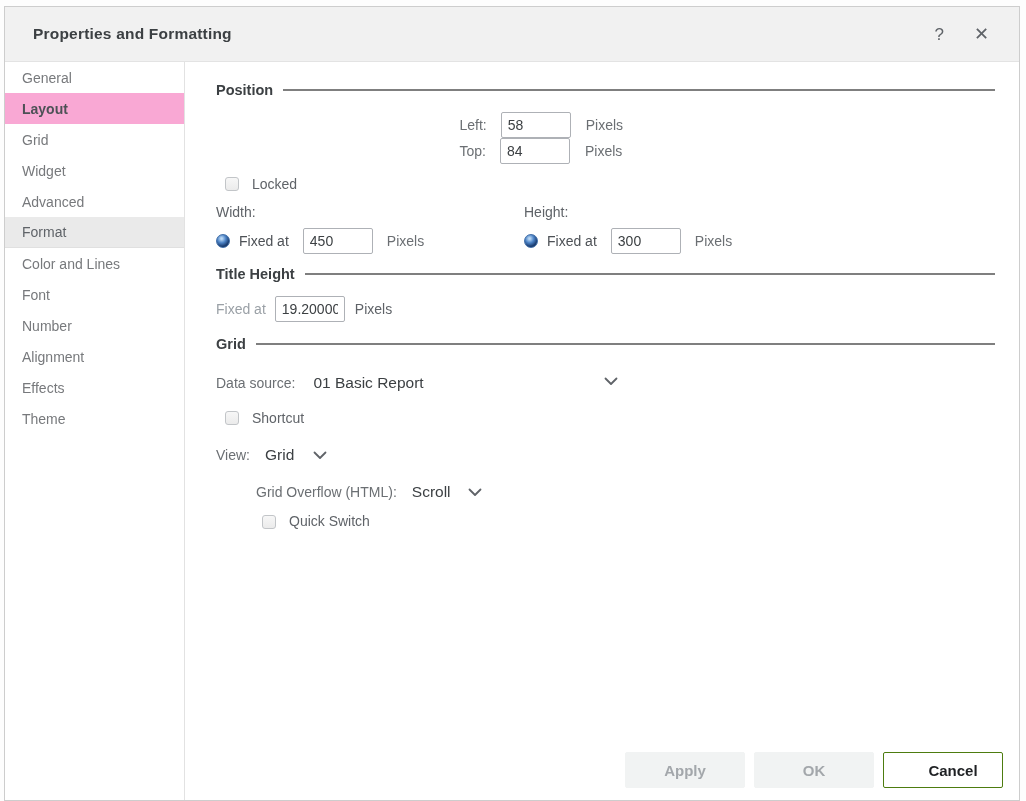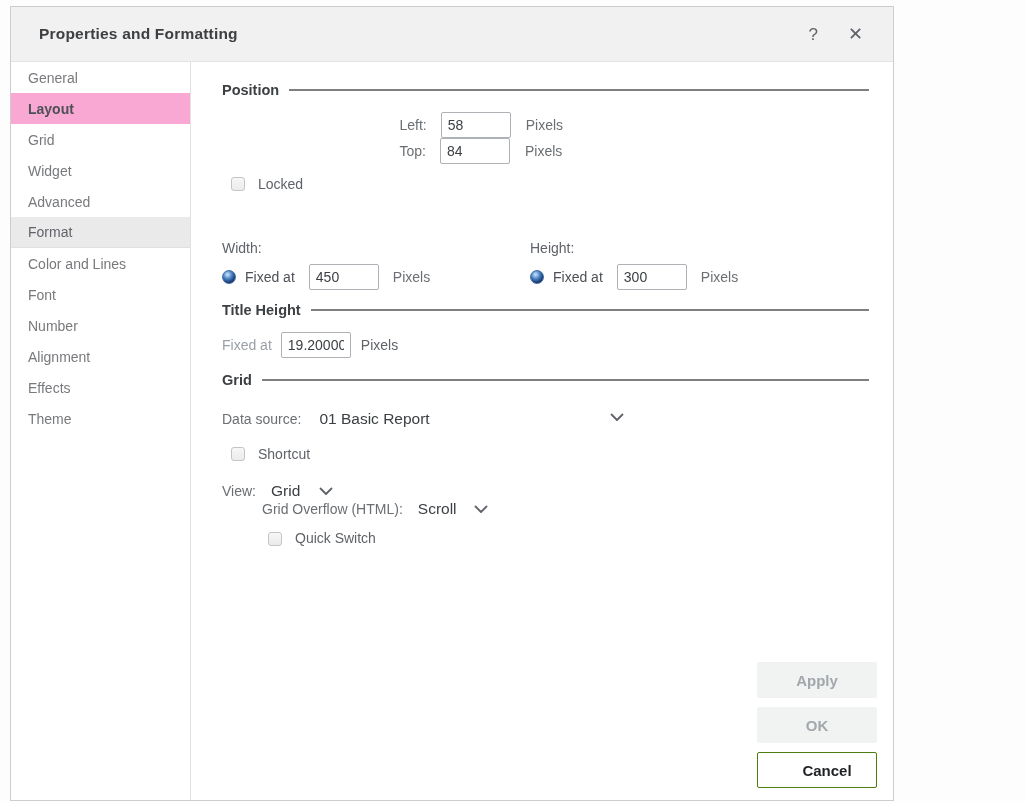--- a/index.html
+++ b/index.html
@@ -1,19 +1,19 @@
 <!DOCTYPE html>
 <html><head>
 <meta charset="utf-8">
 <style>
   * { margin:0; padding:0; box-sizing:border-box; }
   html,body { width:1026px; height:801px; background:#fdfdfd; font-family:"Liberation Sans", sans-serif; }
 
   .dialog {
-    position:absolute; left:10px; top:6px; width:884px; height:795px;
+    position:absolute; left:4px; top:6px; width:1016px; height:795px;
     background:#fff; border:1px solid #cdcdcd; overflow:hidden;
   }
 
   
   .titlebar {
     height:55px; background:#f1f1f1; border-bottom:1px solid #e3e3e3;
     display:flex; align-items:center; padding:0 30px 0 28px;
   }
   .titlebar .title { font-size:15.5px; font-weight:bold; color:#3c4043; letter-spacing:.2px; }
   .titlebar .spacer { flex:1; }
@@ -68,21 +68,21 @@
 
   
   .cb {
     width:14px; height:14px; border:1px solid #c2c5c8; border-radius:3px;
     background:linear-gradient(#f7f7f7,#ebebeb); display:inline-block; cursor:pointer; flex-shrink:0;
   }
   .cb-label { margin-left:13px; color:#5f6368; }
 
   
   .row-size { margin-top:12px; display:flex; }
-  .size-col { width:308px;margin-top:36px; }
+  .size-col { width:308px; }
   .size-col .col-label { color:#5f6368; }
   .size-radio-row { display:flex; align-items:center; margin-top:8px; }
   .radio {
     width:14px; height:14px; border-radius:50%; flex-shrink:0; cursor:pointer;
     background:radial-gradient(circle at 38% 30%, #bcd9f5 6%, #4c83c6 38%, #1c3f74 68%, #0f2547 100%);
     border:1px solid #3f6ea8;
   }
   .radio-label { margin-left:9px; margin-right:14px; color:#4d5156; }
   .size-radio-row .unit { margin-left:14px; }
 
@@ -96,30 +96,30 @@
   .dd-value { font-size:15.5px; color:#3c4043; cursor:pointer; }
   .row-ds .dd-value { margin-left:18px; }
   .row-ds .chev { position:absolute; left:388px; top:7px; }
 
   .row-shortcut { margin-top:14px; padding-left:9px; }
 
   .row-view { margin-top:20px; }
   .row-view .dd-value { margin-left:15px; }
   .row-view .chev { margin-left:19px; }
 
-  .row-overflow { padding-left:40px; }
+  .row-overflow { margin-top:19px; padding-left:40px; }
   .row-overflow .dd-value { margin-left:15px; }
   .row-overflow .chev { margin-left:17px; }
 
   .row-qs { margin-top:12px; padding-left:46px;align-items:flex-end; }
 
   .chev { display:inline-flex; align-items:center; }
 
   
-  .footer { position:absolute; right:16px; bottom:12px; display:flex; gap:9px;flex-direction:column; }
+  .footer { position:absolute; right:16px; bottom:12px; display:flex; gap:9px; }
   .btn {
     width:120px; height:36px; font-size:15px; border-radius:2px;
     display:flex; align-items:center; justify-content:center;
     font-family:"Liberation Sans", sans-serif; cursor:pointer;
   }
   .btn-disabled { background:#f1f3f3; border:1px solid #f1f3f3; color:#a3a7ab; font-weight:bold; }
   .btn-cancel { background:#fff; border:1px solid #4d7c0f; color:#1f2124; font-weight:bold;padding-left:20px; }
 </style>
 </head>
 <body>

